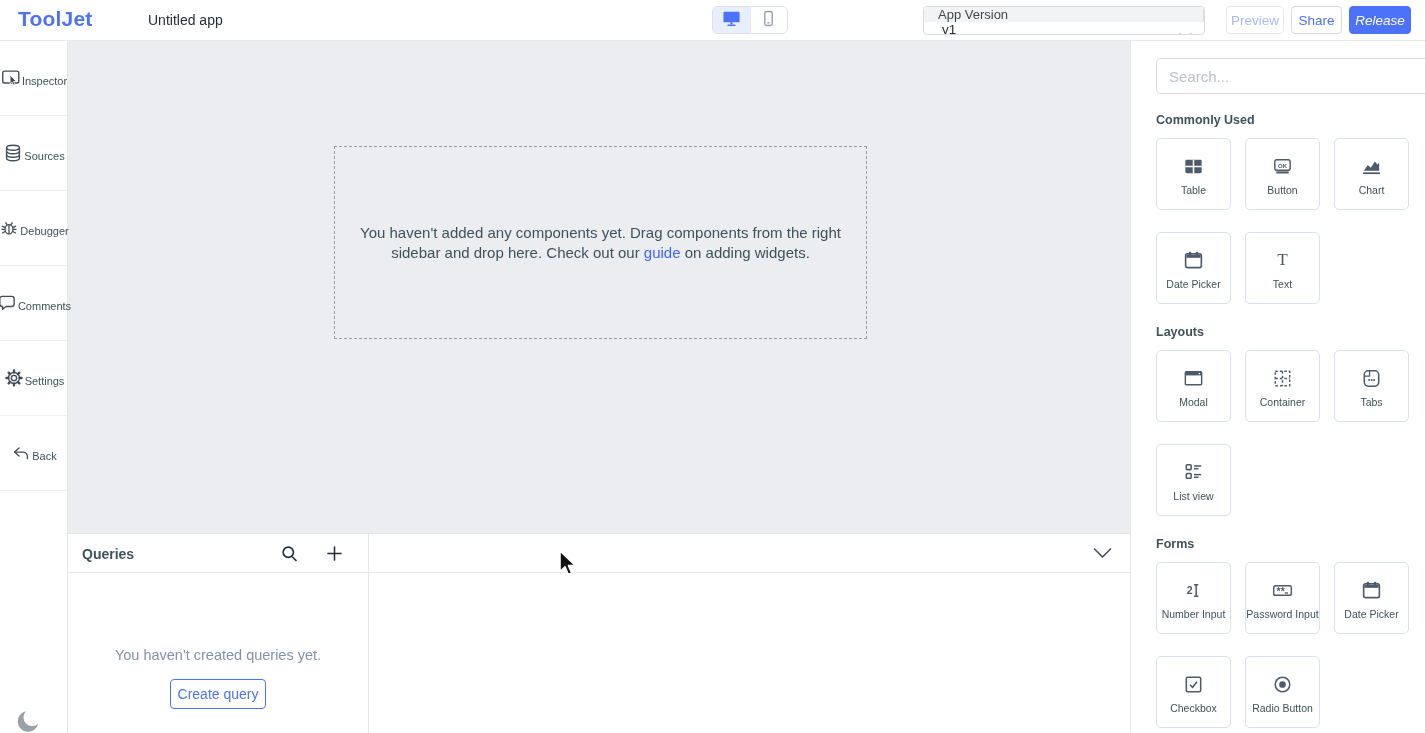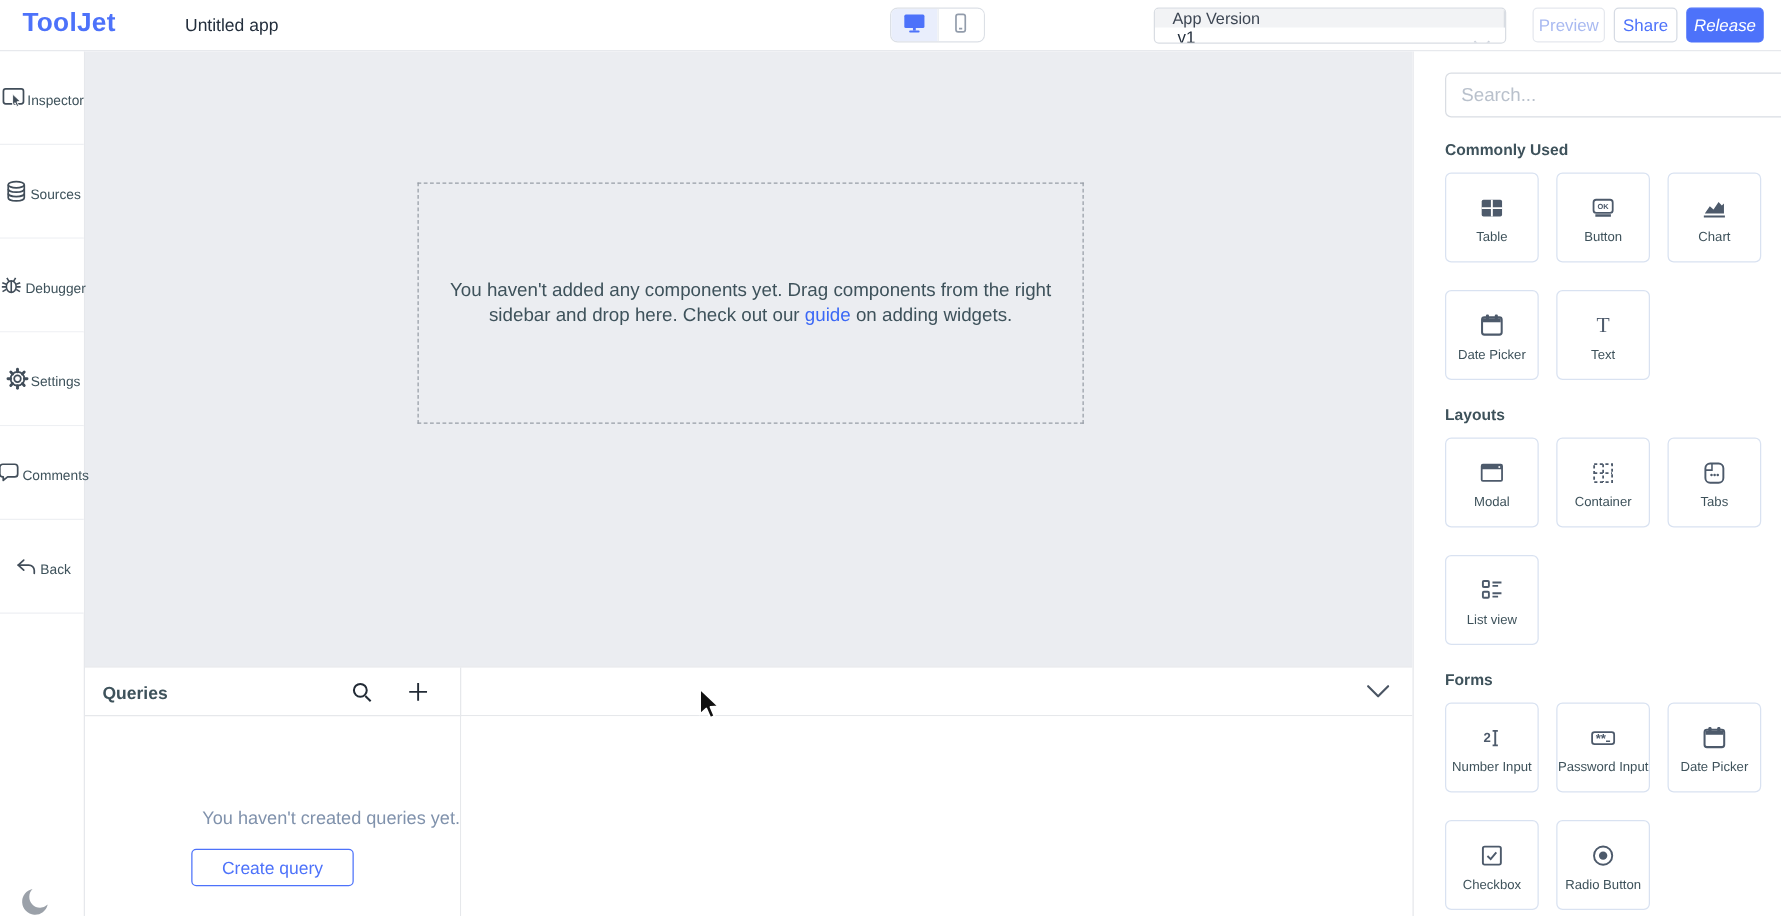--- a/index.html
+++ b/index.html
@@ -44,22 +44,22 @@
   
   .query-panel { position:absolute; left:68px; top:533px; width:1062px; height:200px; background:#fff; border-top:1px solid #e3e5e9; }
   .qp-header { position:absolute; left:0; top:0; width:100%; height:39px; border-bottom:1px solid #e6e8eb; }
   .qp-title { position:absolute; left:14px; top:12px; font-size:14px; font-weight:700; color:#3e525b; }
   .qp-icon-btn { position:absolute; border:0; background:transparent; padding:0; line-height:0; }
   .qp-search { left:212px; top:10px; }
   .qp-plus { left:257px; top:10px; }
   .qp-collapse { right:17px; top:13px; }
   .qp-divider-v { position:absolute; left:300px; top:0; width:1px; height:200px; background:#e6e8eb; }
   .qp-left { position:absolute; left:0; top:39px; width:300px; height:161px; }
-  .qp-empty { margin:74px 0 0; text-align:right; font-size:14.5px; color:#8092ac; }
-  .create-query-btn { display:block; margin:16px auto 0; width:130px; height:30px; border:1px solid #4d72fa; border-radius:4px; background:#fff; color:#4d72fa; font-size:14px; }
+  .qp-empty { margin:74px 0 0; text-align:center; font-size:14.5px; color:#8092ac; }
+  .create-query-btn { display:block; margin:16px auto 0; width:96px; height:30px; border:1px solid #4d72fa; border-radius:4px; background:#fff; color:#4d72fa; font-size:14px; }
   .qp-right { position:absolute; left:301px; top:39px; right:0; height:161px; background:#fff; }
 
   
   .widget-sidebar { position:absolute; left:1130px; top:41px; width:295px; height:692px; background:#fff; border-left:1px solid #e6e8ec; padding:17px 10px 0 25px; overflow:hidden; }
   .ws-search { width:306px; height:36px; border:1px solid #d9dde3; border-radius:5px; padding:0 12px; font-size:15px; color:#232e3c; outline:none; font-family:inherit; background:#fff; }
   .ws-search::placeholder { color:#b9c1cc; }
   .ws-section-title { font-size:12.5px; font-weight:700; color:#3e525b; margin:21px 0 0; }
   .ws-section-title.first { margin-top:19px; }
   .widget-grid { display:grid; grid-template-columns:repeat(3,75px); column-gap:14px; row-gap:22px; margin-top:11px; }
   .widget-card { width:75px; height:72px; background:#fff; border:1px solid #d9e2f1; border-radius:5px; display:flex; flex-direction:column; align-items:center; justify-content:center; padding-top:3px; cursor:grab; }
@@ -138,20 +138,28 @@
     <div class="nav-item">
       <span class="nav-icon">
         <svg viewBox="0 0 24 24" width="22" height="22" fill="none" stroke="#414d59" stroke-width="1.4">
             <ellipse cx="12" cy="13.4" rx="4.3" ry="5"></ellipse>
             <path d="M12 8.4 V18.4"></path>
             <path d="M10 8.8 L8.2 5.8 M14 8.8 L15.8 5.8"></path>
             <path d="M7.7 11.4 L4.2 10 M7.7 13.6 H3.8 M7.7 15.8 L4.4 17.8 M16.3 11.4 L19.8 10 M16.3 13.6 H20.2 M16.3 15.8 L19.6 17.8"></path>
           </svg>
       </span>
       <span class="nav-label">Debugger</span>
+    </div>
+    <div class="nav-item">
+      <span class="nav-icon">
+        <svg viewBox="0 0 24 24" width="22" height="22" fill="none" stroke="#414d59" stroke-width="1.5" stroke-linejoin="round">
+            <path d="M6.8 4.8 h10.4 a2.6 2.6 0 0 1 2.6 2.6 v5.8 a2.6 2.6 0 0 1 -2.6 2.6 H11 L7.2 18.9 V15.8 h-.4 a2.6 2.6 0 0 1 -2.6 -2.6 V7.4 a2.6 2.6 0 0 1 2.6 -2.6 Z"></path>
+          </svg>
+      </span>
+      <span class="nav-label">Comments</span>
     </div>
     <div class="nav-item">
       <span class="nav-icon">
         <svg viewBox="0 0 24 24" width="22" height="22" fill="none" stroke="#414d59">
             <circle cx="12" cy="12" r="2.9" stroke-width="1.5"></circle>
             <circle cx="12" cy="12" r="6" stroke-width="1.5"></circle>
             <g stroke-width="2.5" stroke-linecap="round">
               <line x1="18" y1="12" x2="20.3" y2="12"></line>
               <line x1="16.24" y1="16.24" x2="17.87" y2="17.87"></line>
               <line x1="12" y1="18" x2="12" y2="20.3"></line>
@@ -160,28 +168,20 @@
               <line x1="7.76" y1="7.76" x2="6.13" y2="6.13"></line>
               <line x1="12" y1="6" x2="12" y2="3.7"></line>
               <line x1="16.24" y1="7.76" x2="17.87" y2="6.13"></line>
             </g>
           </svg>
       </span>
       <span class="nav-label">Settings</span>
     </div>
     <div class="nav-item">
       <span class="nav-icon">
-        <svg viewBox="0 0 24 24" width="22" height="22" fill="none" stroke="#414d59" stroke-width="1.5" stroke-linejoin="round">
-            <path d="M6.8 4.8 h10.4 a2.6 2.6 0 0 1 2.6 2.6 v5.8 a2.6 2.6 0 0 1 -2.6 2.6 H11 L7.2 18.9 V15.8 h-.4 a2.6 2.6 0 0 1 -2.6 -2.6 V7.4 a2.6 2.6 0 0 1 2.6 -2.6 Z"></path>
-          </svg>
-      </span>
-      <span class="nav-label">Comments</span>
-    </div>
-    <div class="nav-item">
-      <span class="nav-icon">
         <svg viewBox="0 0 24 24" width="22" height="22" fill="none" stroke="#414d59" stroke-width="1.5" stroke-linecap="round" stroke-linejoin="round">
             <polyline points="9.8,6.6 5,11 9.8,15.4"></polyline>
             <path d="M5 11 h9.2 a4.8 4.8 0 0 1 4.8 4.8 V18.2"></path>
           </svg>
       </span>
       <span class="nav-label">Back</span>
     </div>
     <button class="theme-toggle">
       <span>
         <svg viewBox="0 0 24 24" width="27" height="27">

